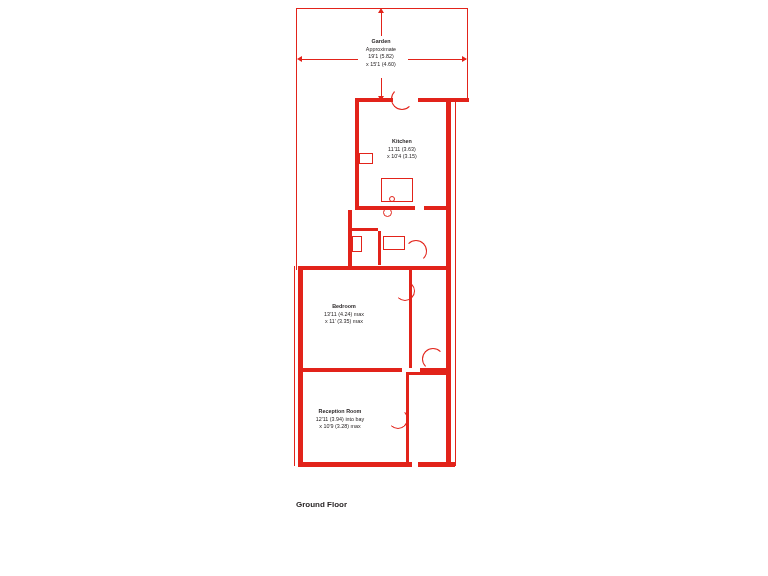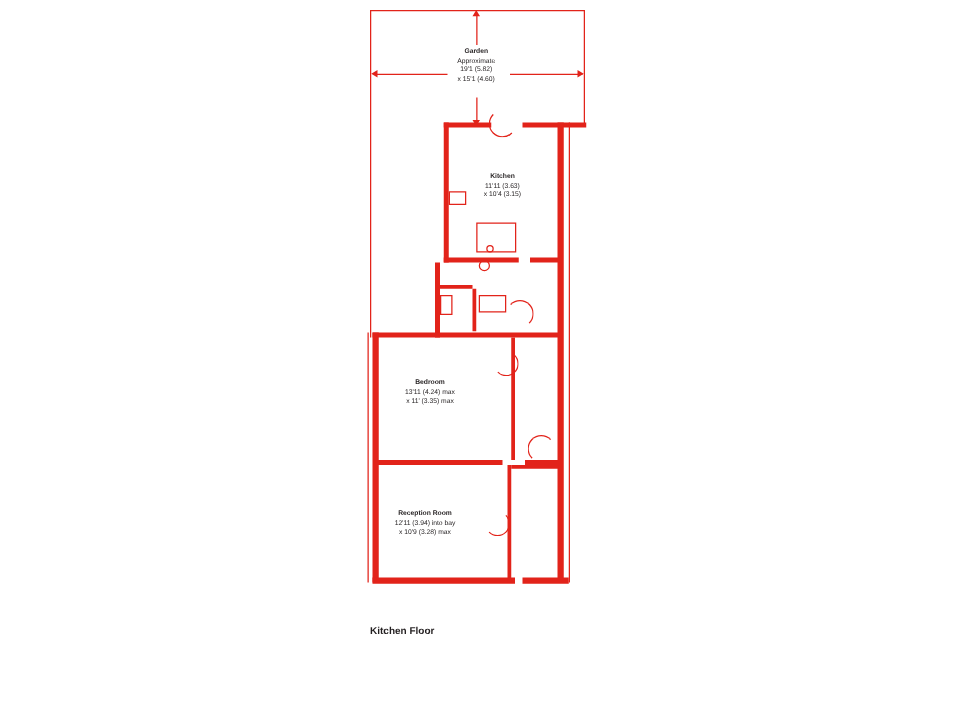--- a/index.html
+++ b/index.html
@@ -164,21 +164,21 @@
     </div>
 
     <div class="room-label" style="left:332px; top:138px;">
       <div>Kitchen</div>
       <div>11'11 (3.63)</div>
       <div>x 10'4 (3.15)</div>
     </div>
 
   </div>
 
-  <div class="floor-title">Kitchen Floor</div>
+  <div class="floor-title">Ground Floor</div>
 
   <div class="footer">
     
 
     
     
 
     
     
   </div>

